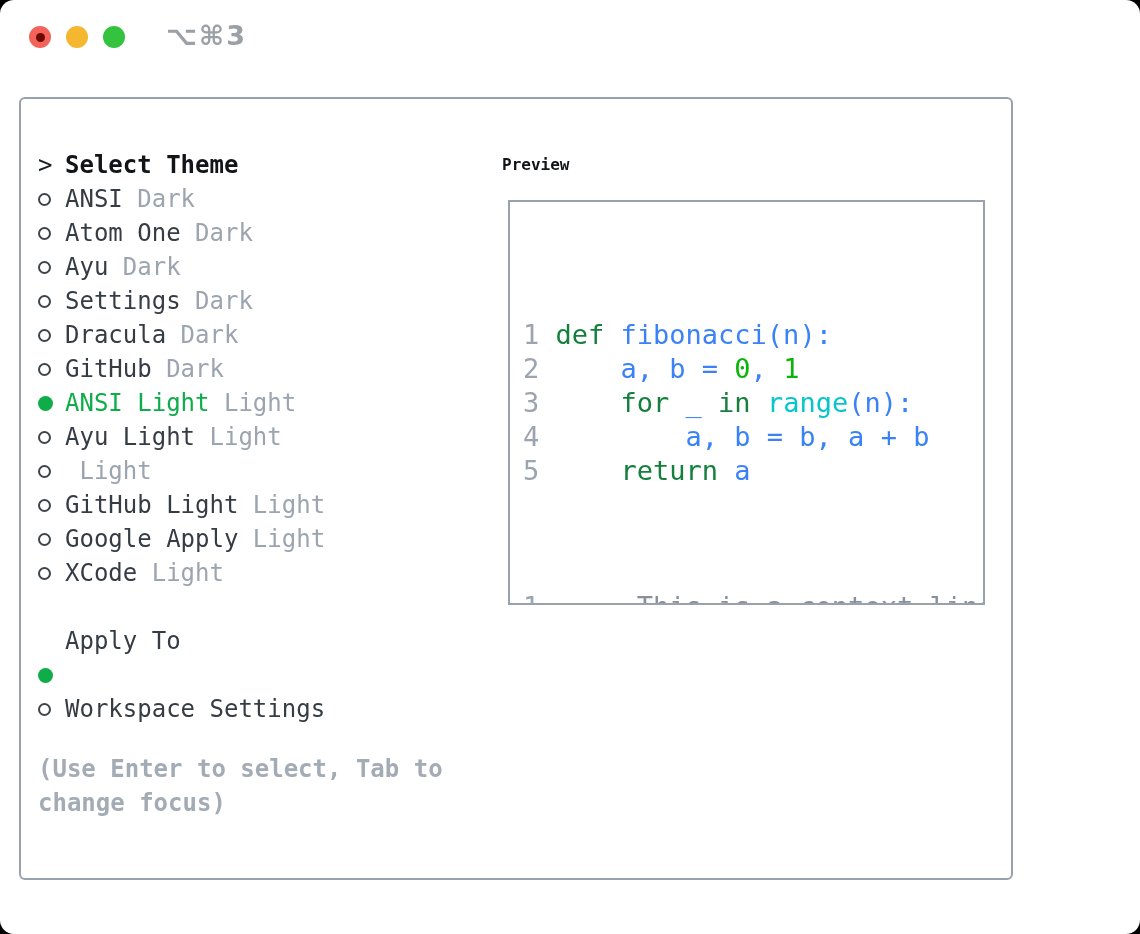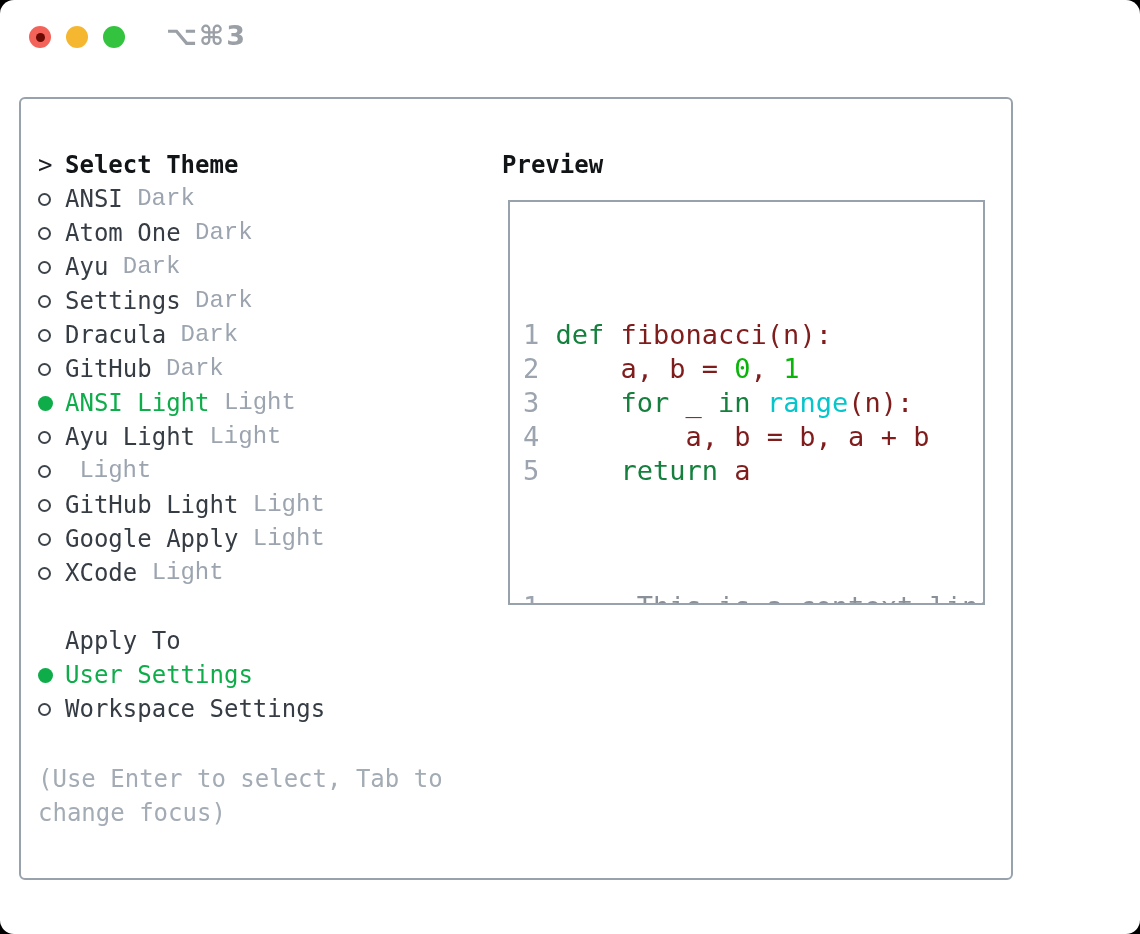--- a/index.html
+++ b/index.html
@@ -38,39 +38,39 @@
   .bullet-col { width:27px; flex:none; display:flex; align-items:center; }
   .prompt { color:#1d2125; }
   .list-title { font-weight:bold; color:#121518; }
   .radio {
     width:13px; height:13px; box-sizing:border-box;
     border:2px solid #3e444c; border-radius:50%;
   }
   .radio.on { width:15px; height:15px; border:none; background:#0ead4a; }
   .theme-name { color:#363c44; }
   .theme-name.on { color:#0ead4a; }
-  .variant { color:#9ba4af; margin-left:1ch;font-family:Liberation Mono, monospace; }
+  .variant { color:#9ba4af; margin-left:1ch; }
   .hint {
-    margin-top:36px; width:440px; color:#a3abb5;
-    font-size:24px; line-height:34px;
+    margin-top:26px; width:440px; color:#a3abb5;
+    font-size:24px; line-height:34px;font-weight:bold;
   }
   
   .preview-title {
     position:absolute; left:502px; top:148px; height:34px; line-height:34px;
-    font-size:24px; font-weight:bold; color:#121518;
+    font-size:16px; font-weight:bold; color:#121518;
   }
   .preview-box {
     position:absolute; left:508px; top:200px; width:477px; height:405px;
     border:2px solid #98a2ad; box-sizing:border-box;
     padding:48px 0 0 13px; overflow:hidden;
     font-size:27px; line-height:34px; white-space:pre;
   }
   .code-line { height:34px; }
   .ln { color:#9ba4af; }
-  .tok-plain { color:#7f1d1d; }
+  .tok-plain { color:#3b82f6; }
   .tok-kw { color:#15803d; }
   .tok-num { color:#0ab50a; }
   .tok-builtin { color:#06c5cb; }
   .diff-block { margin-top:34px; }
   .diff-ctx { color:#8a9099; }
 </style>
 </head>
 <body>
 
 <div class="window">
@@ -164,21 +164,20 @@
   </div>
 </div>
     <div class="row blank"></div>
     <div class="row">
       <span class="bullet-col"></span>
       <span>Apply To</span>
     </div>
     <div id="apply-list">
   <div class="row">
     <span class="bullet-col"><span class="radio on"></span></span>
-    <span class="theme-name on">User Settings</span>
     
   </div>
 
   <div class="row">
     <span class="bullet-col"><span class="radio"></span></span>
     <span class="theme-name">Workspace Settings</span>
     
   </div>
 </div>
     <div class="hint">(Use Enter to select, Tab to change focus)</div>

